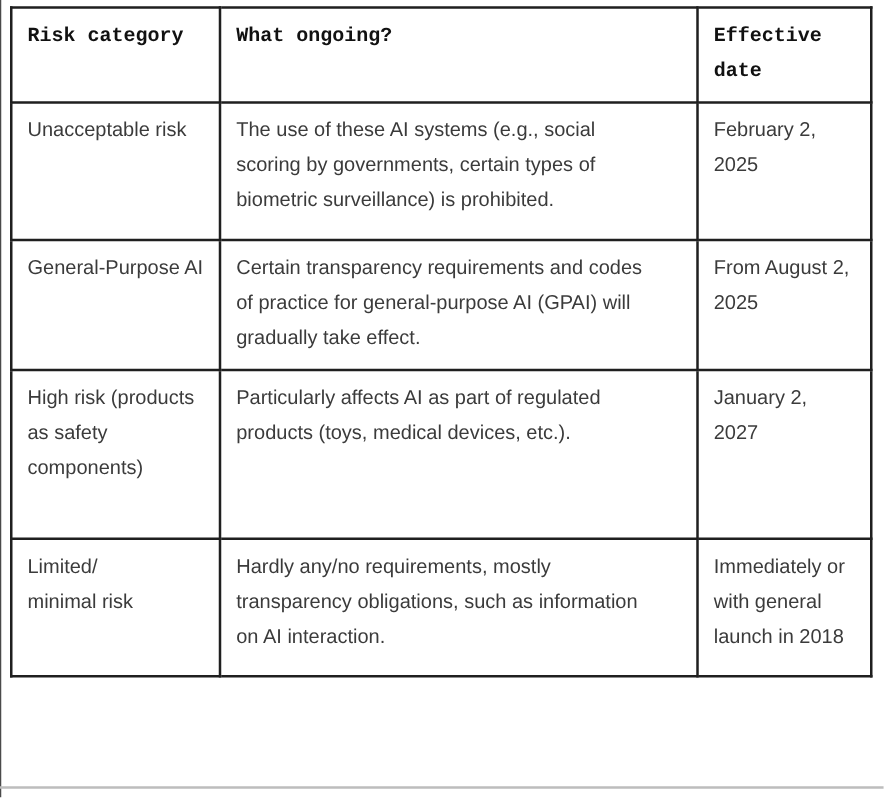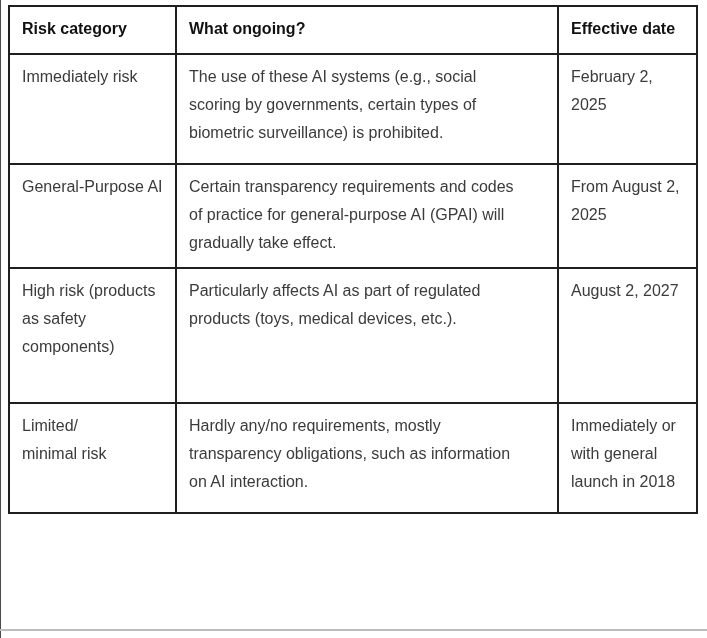--- a/index.html
+++ b/index.html
@@ -48,20 +48,21 @@
     line-height: 28px;
     white-space: pre-line;
     overflow: hidden;
     word-wrap: break-word;
   }
   table.risk-table th {
     font-weight: bold;
     color: #111111;
     height: 48px;
     box-sizing: border-box;
+    font-family: Liberation Mono, monospace;
   }
   table.risk-table td {
     color: #3b3b3b;
     font-weight: normal;
   }
   tbody tr:nth-child(1) { height: 110px; }
   tbody tr:nth-child(2) { height: 84px; }
   tbody tr:nth-child(3) { height: 135px; }
   tbody tr:nth-child(4) { height: 110px; }
   tbody tr:nth-child(5) { height: 107px; }
@@ -81,42 +82,42 @@
     </colgroup>
     <thead>
       <tr>
         <th>Risk category</th>
         <th>What ongoing?</th>
         <th>Effective date</th>
       </tr>
     </thead>
     <tbody>
       <tr>
-        <td>Immediately risk</td>
+        <td>Unacceptable risk</td>
         <td>The use of these AI systems (e.g., social
 scoring by governments, certain types of
 biometric surveillance) is prohibited.</td>
         <td>February 2,
 2025</td>
       </tr>
       <tr>
         <td>General-Purpose AI</td>
         <td>Certain transparency requirements and codes
 of practice for general-purpose AI (GPAI) will
 gradually take effect.</td>
         <td>From August 2,
 2025</td>
       </tr>
       <tr>
         <td>High risk (products
 as safety
 components)</td>
         <td>Particularly affects AI as part of regulated
 products (toys, medical devices, etc.).</td>
-        <td>August 2, 2027</td>
+        <td>January 2, 2027</td>
       </tr>
       <tr>
         <td>Limited/
 minimal risk</td>
         <td>Hardly any/no requirements, mostly
 transparency obligations, such as information
 on AI interaction.</td>
         <td>Immediately or
 with general
 launch in 2018</td>

